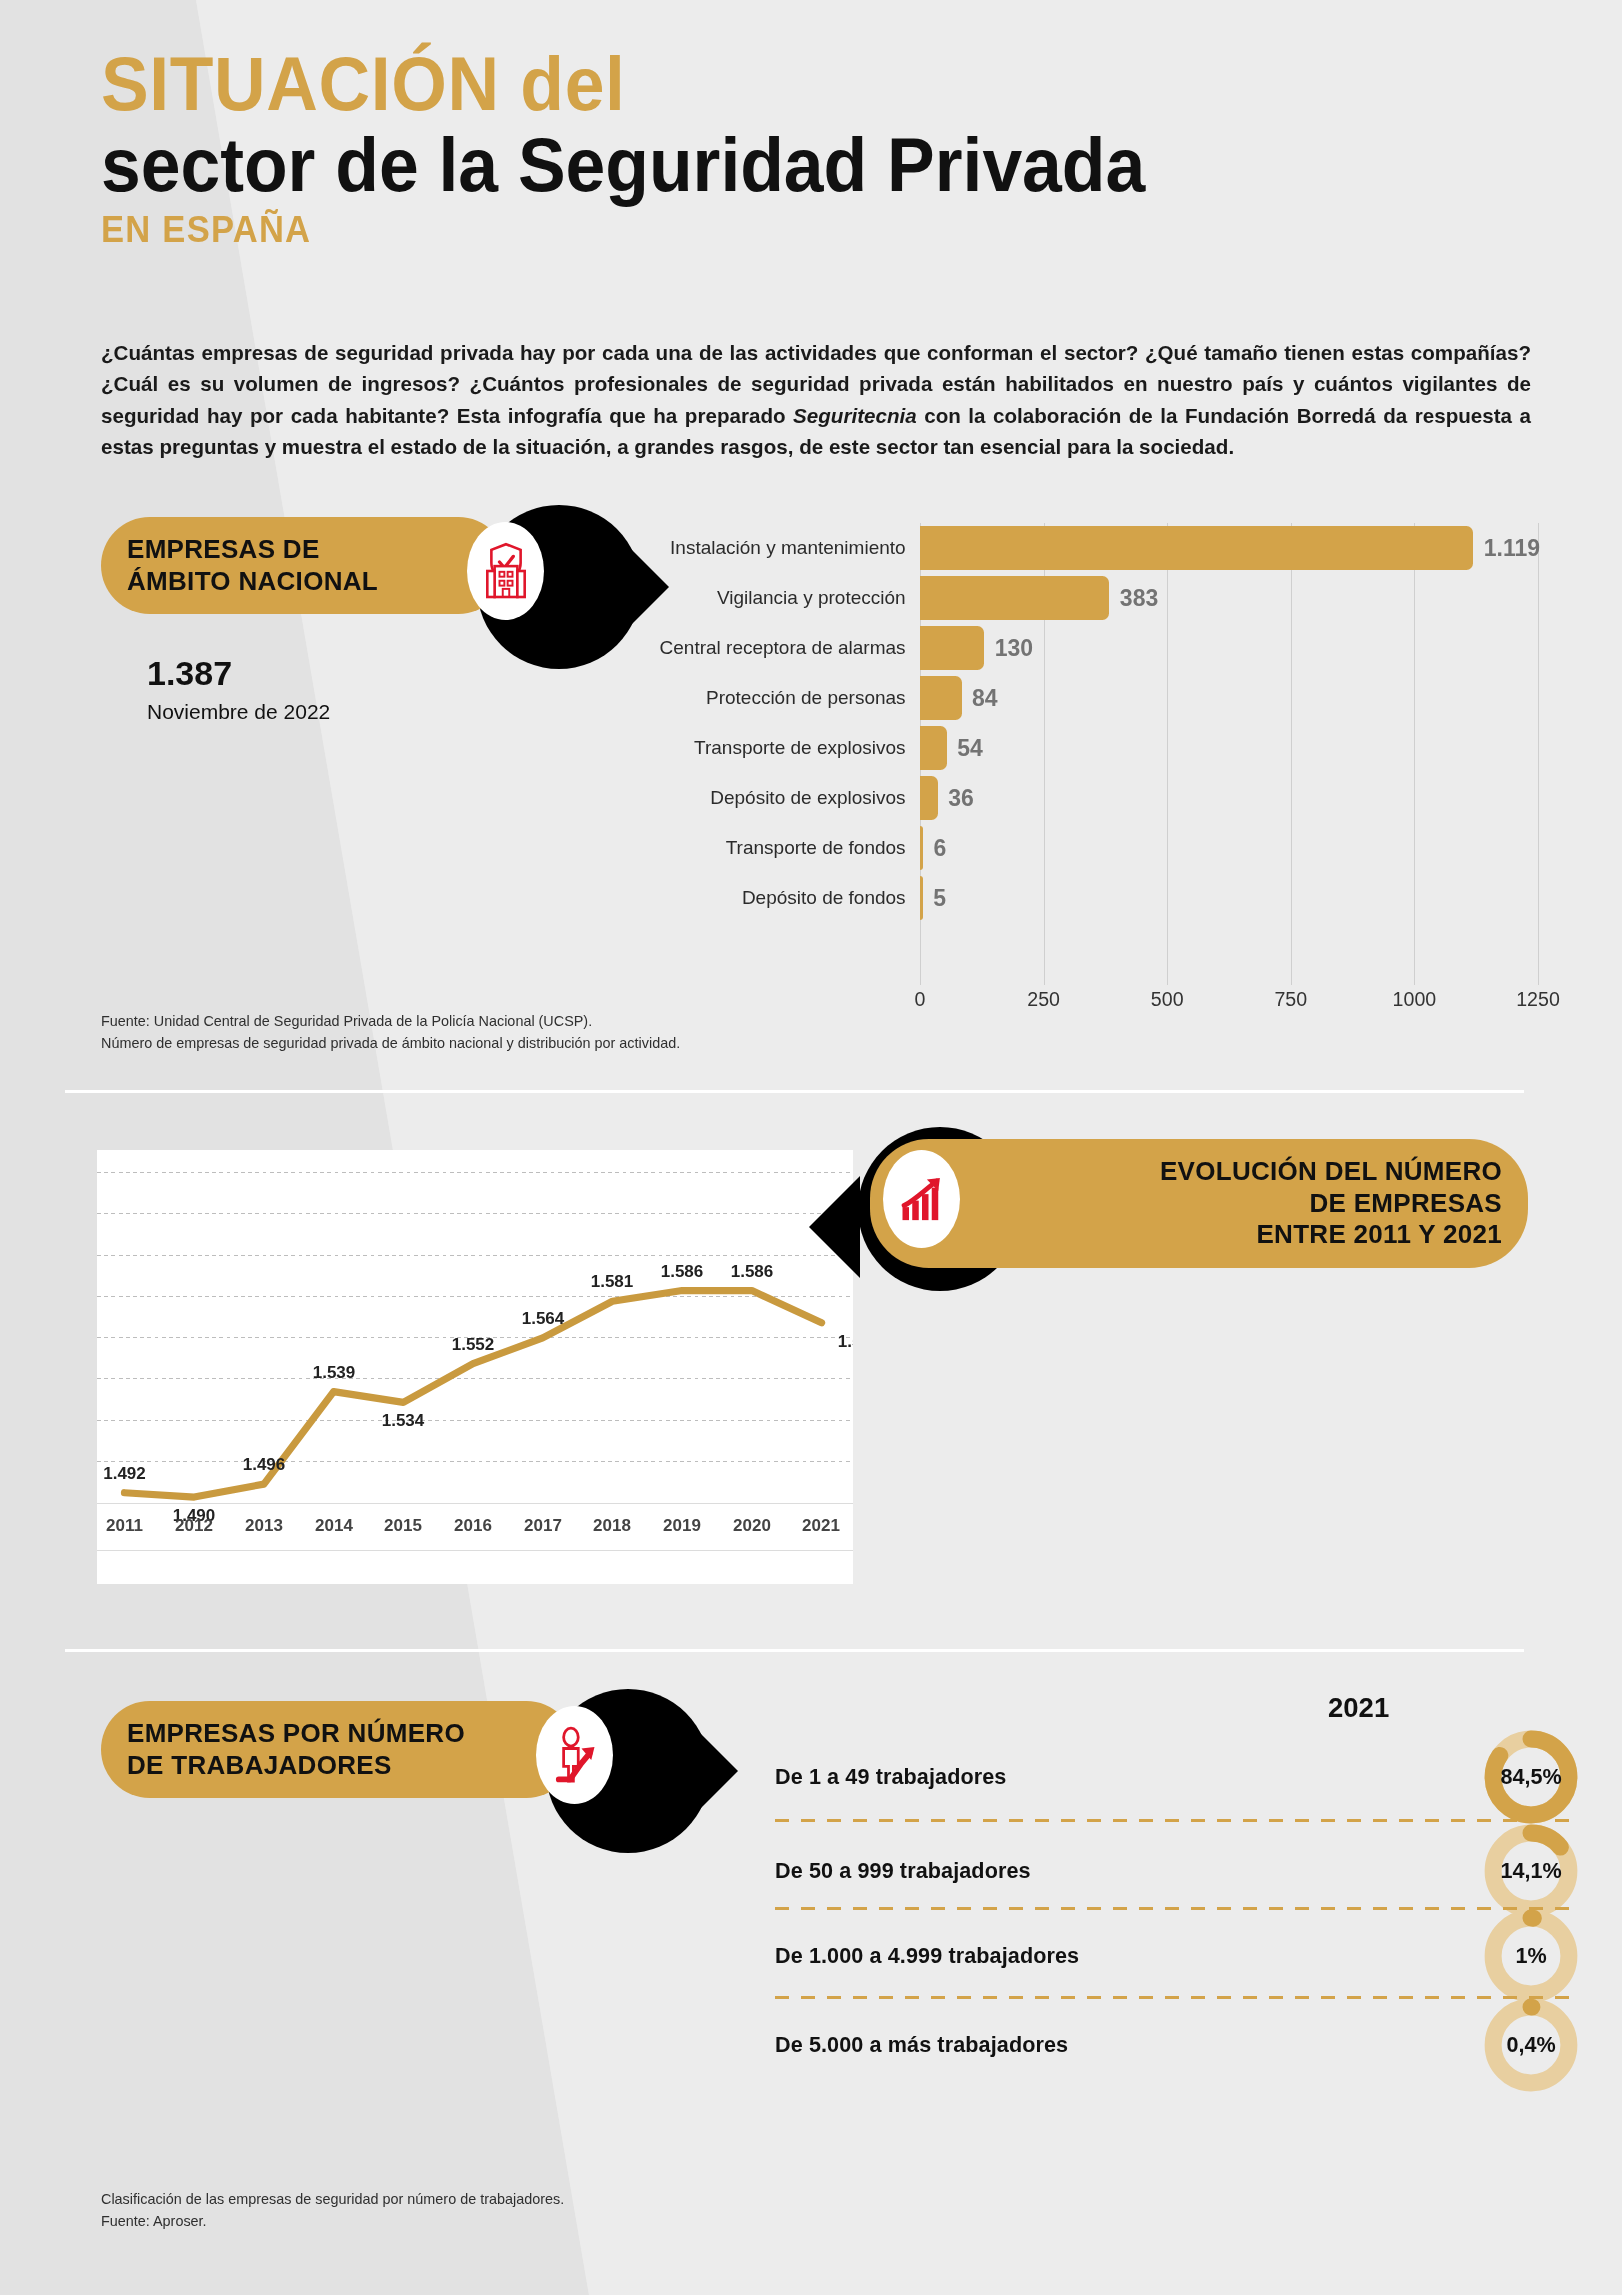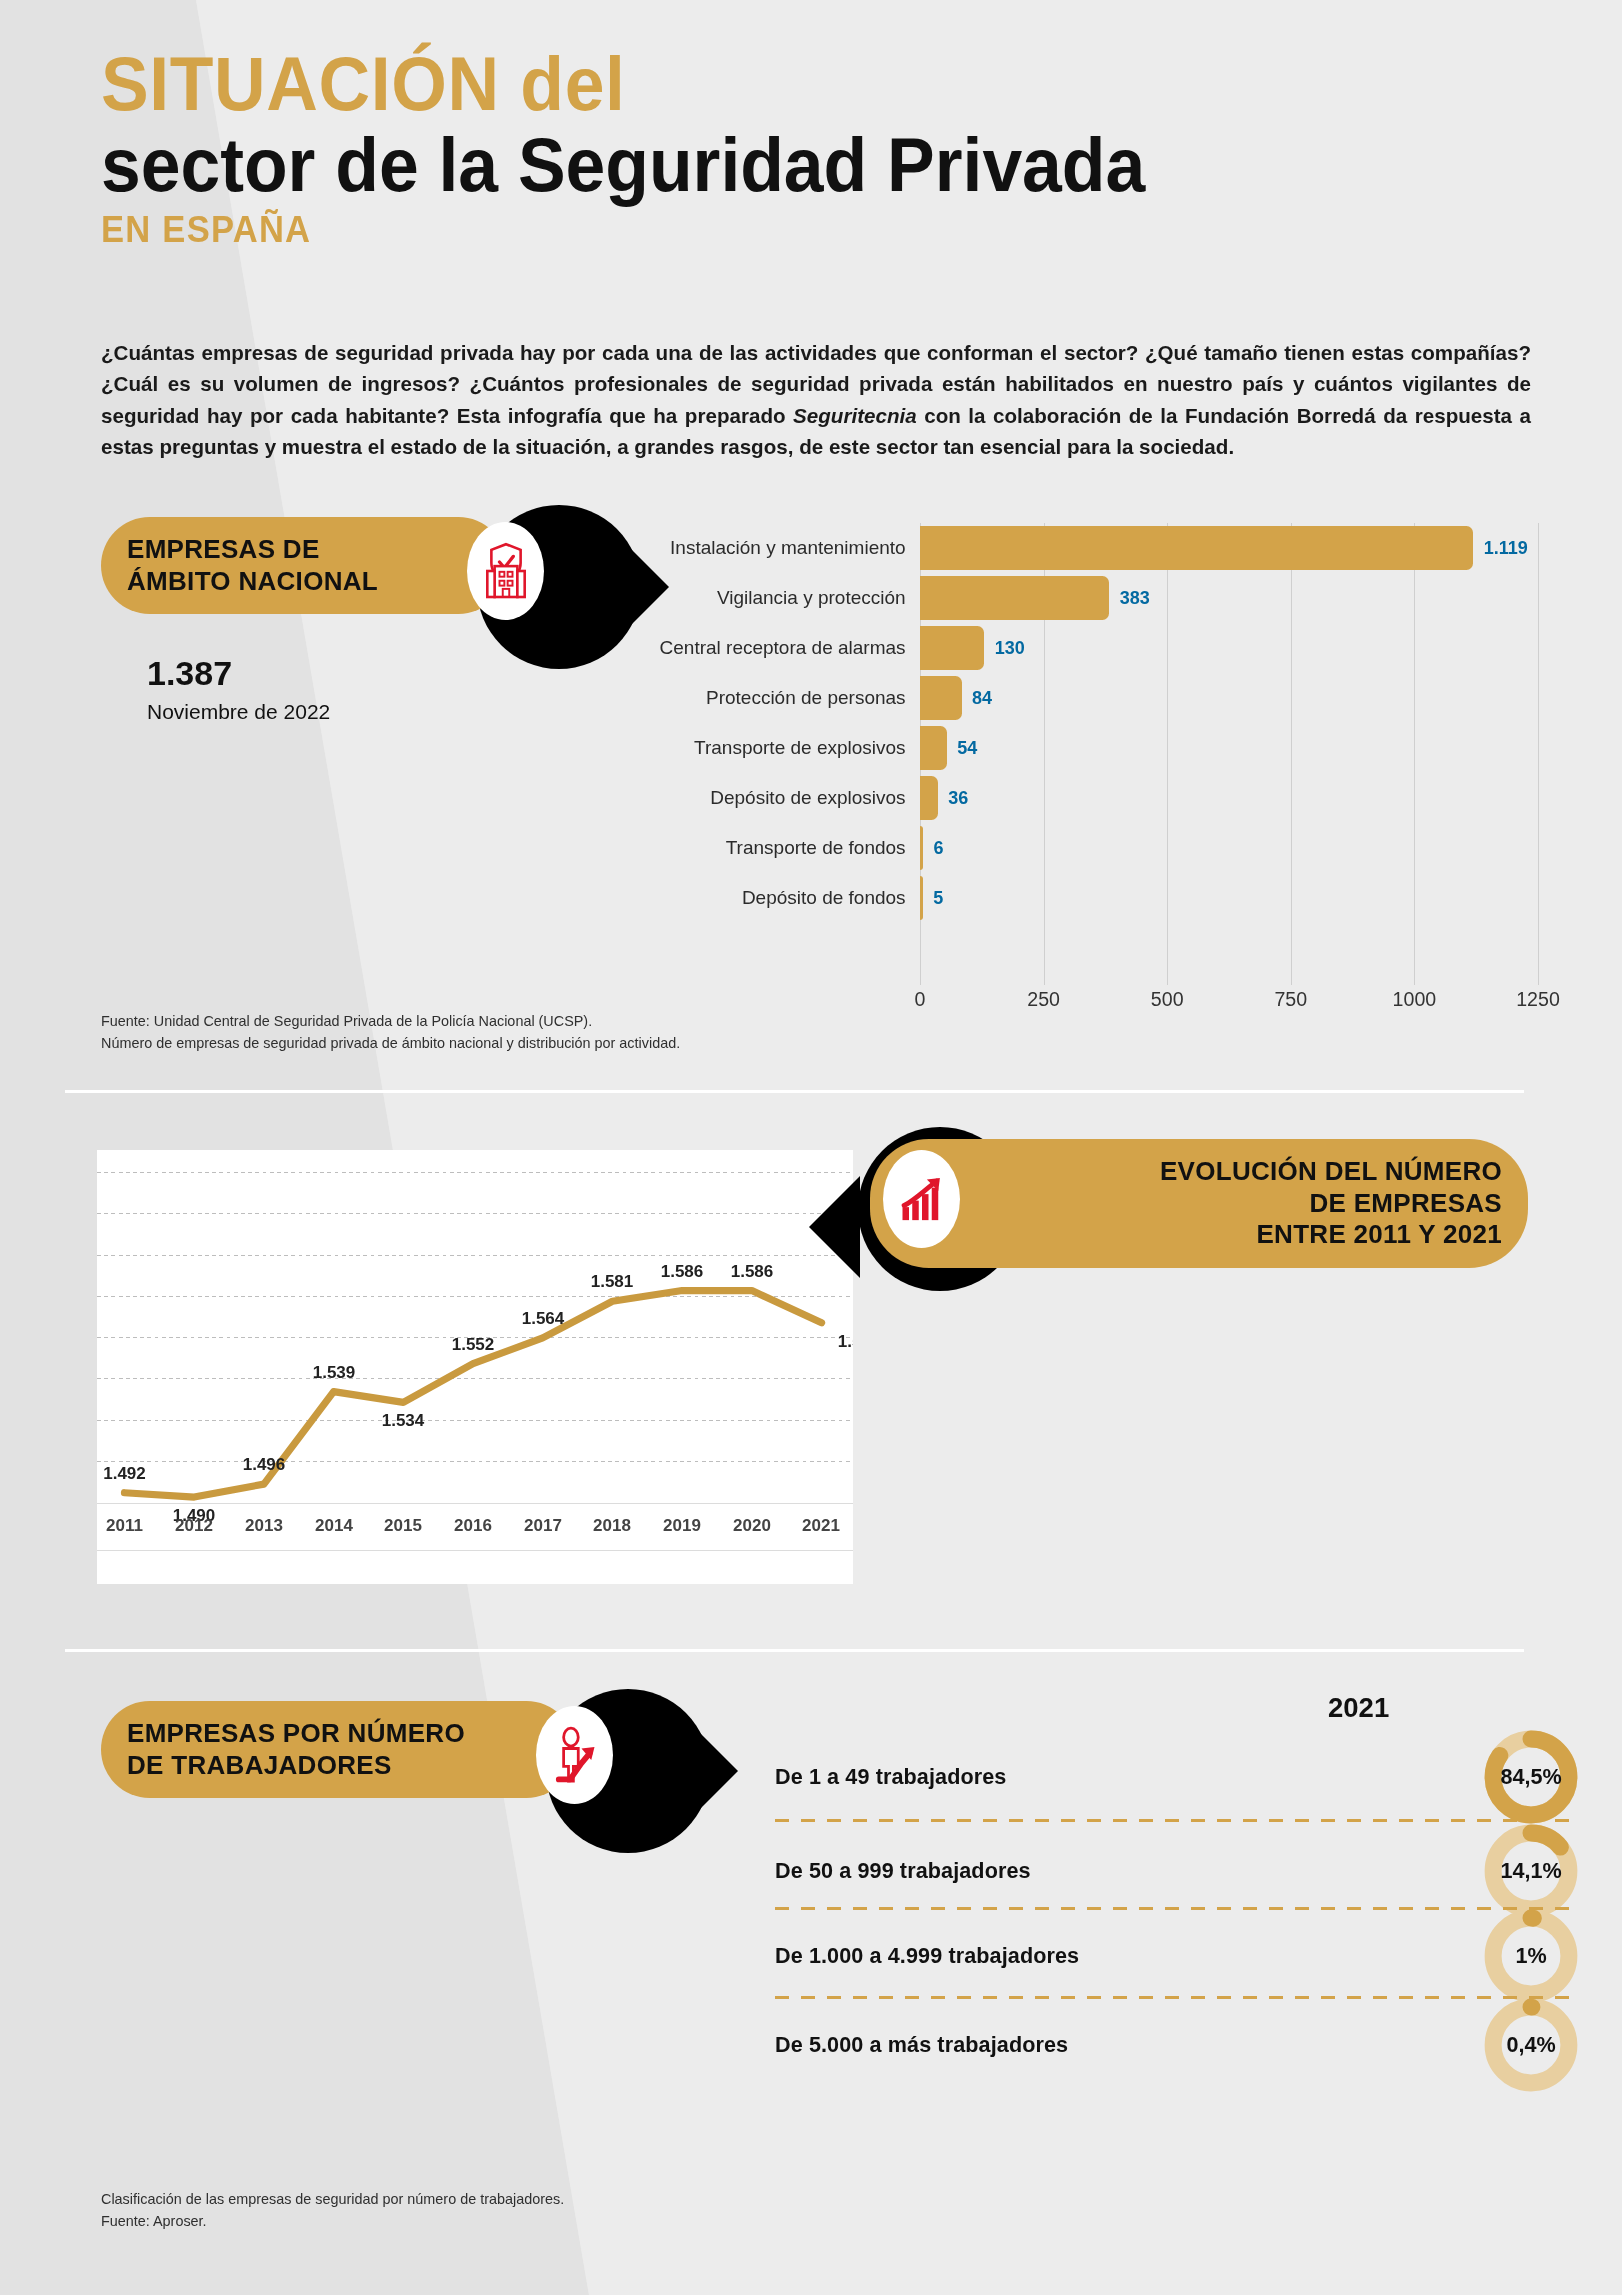--- a/index.html
+++ b/index.html
@@ -93,21 +93,21 @@
     width:298px; text-align:right; padding-right:14.4px;
     font-size:19px; color:#2b2b2b; font-weight:400; white-space:nowrap;
   }
   .bar-track{ position:relative; flex:1; height:50px; }
   .bar-fill{
     position:absolute; left:0; top:2.6px; height:44px;
     background:#d3a349; border-radius:0 6.5px 6.5px 0;
   }
   .bar-val{
     position:absolute; top:50%; transform:translateY(-50%);
-    font-size:18px; font-weight:700; color:#0369a1; white-space:nowrap;
+    font-size:23px; font-weight:700; color:#737373; white-space:nowrap;
   }
   .bar-grid{
     position:absolute; top:0; bottom:0; width:0.7px; background:#cfcfcf;
   }
   .bar-axis{ position:absolute; display:flex; }
   .bar-tick{
     position:absolute; font-size:19.6px; color:#333; transform:translateX(-50%);
   }
 
   .caption{

